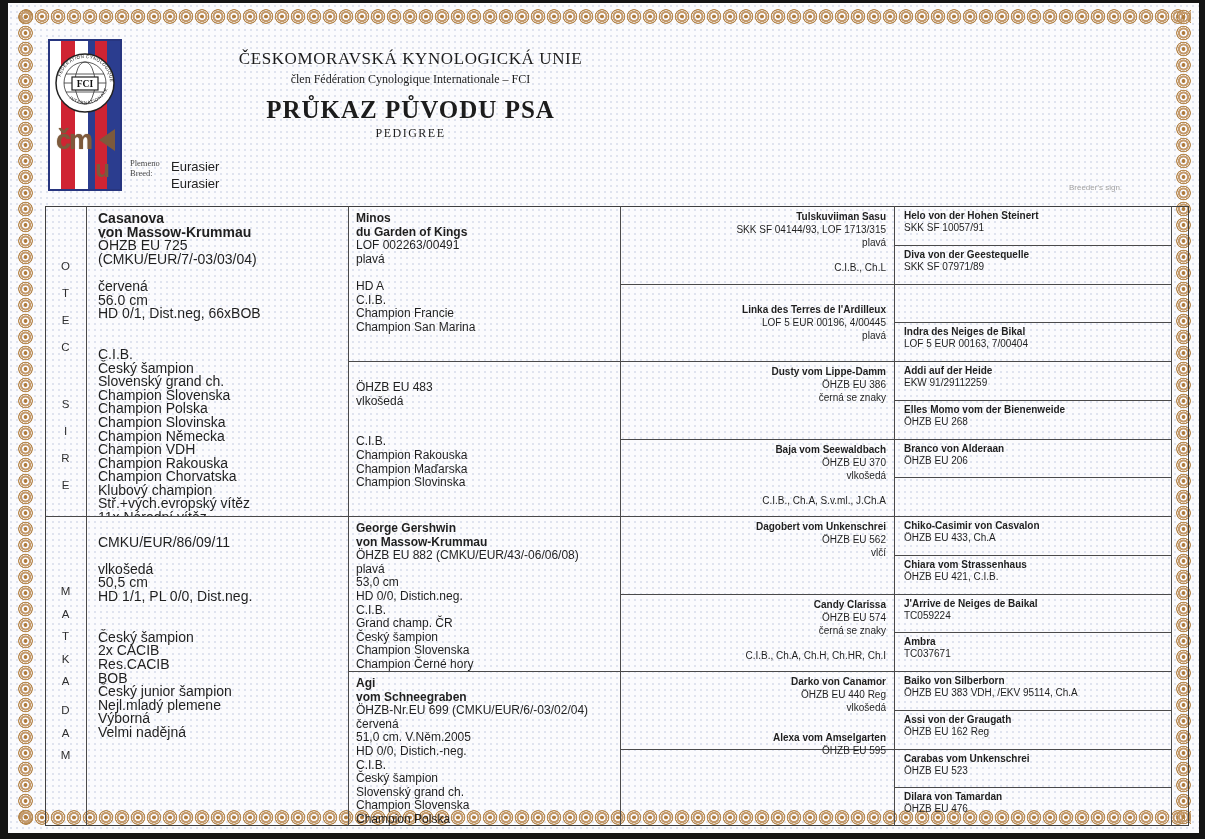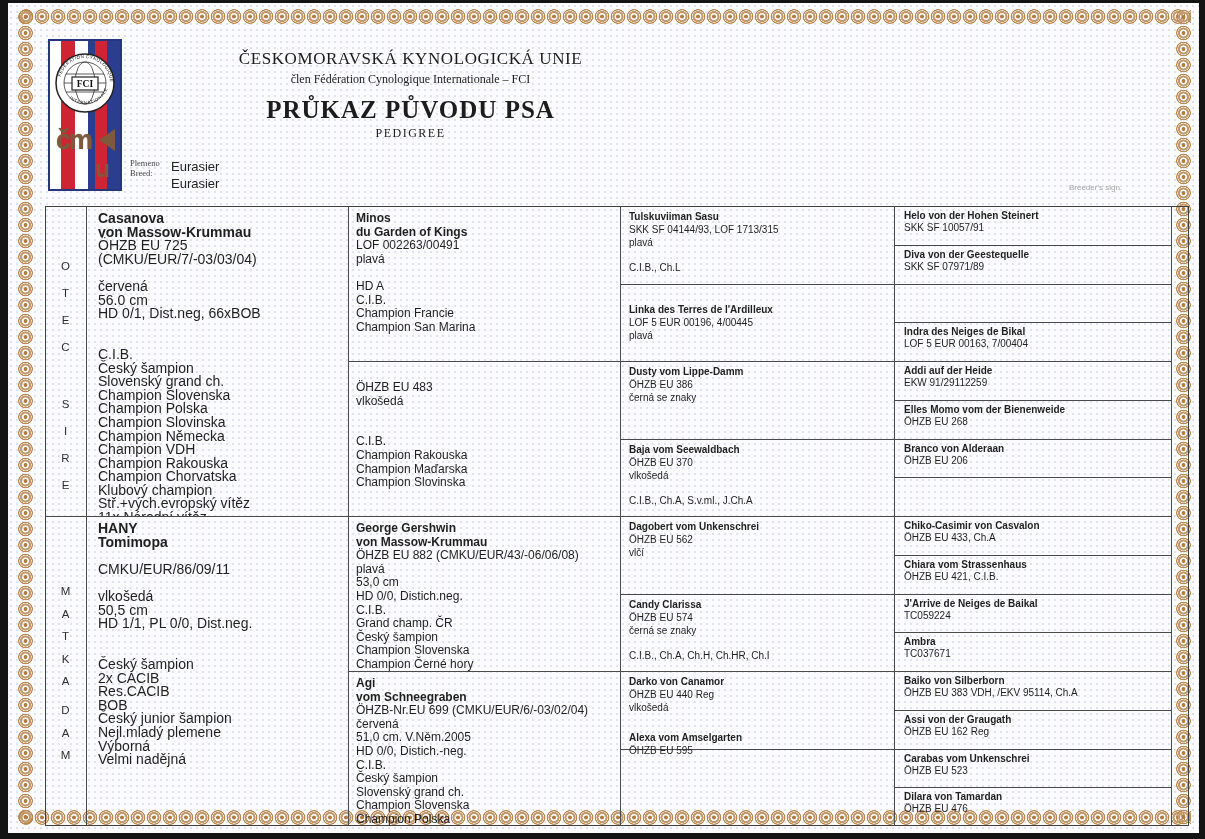--- a/index.html
+++ b/index.html
@@ -52,21 +52,21 @@
   .cell{position:absolute;box-sizing:border-box;color:#1f1f1f;overflow:hidden;}
   .cell .names{font-weight:bold;}
   .c1{width:262px;left:78px;padding:6px 10px 0 12px;}
   .c1 .names{font-size:11.5px;line-height:13.8px;}
   .c1 .ln,.c1 .gap{font-size:14px;line-height:13.6px;}
   .c2{width:272px;left:340px;padding:6px 8px 0 8px;}
   .c2 .names{font-size:11.5px;line-height:13.8px;}
   .c2 .ln,.c2 .gap{font-size:12px;line-height:13.6px;}
   .c3{width:274px;left:612px;padding:5px 8px 0 9px;}
   .c3 .names{font-size:10.8px;line-height:13px;}
-  .c3 .ln,.c3 .gap{font-size:10px;line-height:12.8px;}
+  .c3 .ln,.c3 .gap{font-size:10px;line-height:12.8px;text-align:right;}
   .c4{width:277px;left:886px;padding:4px 8px 0 10px;}
   .c4 .names{font-size:10.5px;line-height:12.6px;}
   .c4 .ln,.c4 .gap{font-size:10px;line-height:12.4px;}
   .gap{visibility:hidden;}
 
   
   .letters{position:absolute;left:37px;width:41px;text-align:center;color:#2e2e2e;font-size:11.5px;}
   .letters .ln{line-height:27px;}
   .letters.tight .ln{line-height:22.5px;}
 </style>
@@ -211,24 +211,20 @@
           <div class="ln">Champion Německa</div>
           <div class="ln">Champion VDH</div>
           <div class="ln">Champion Rakouska</div>
           <div class="ln">Champion Chorvatska</div>
           <div class="ln">Klubový champion</div>
           <div class="ln">Stř.+vých.evropský vítěz</div>
           <div class="ln">11x Národní vítěz</div>
         </div>
   </div>
   <div class="cell c1" style="top:513px;height:310px">
-    <div class="names">
-          <div class="ln">HANY</div>
-          <div class="ln">Tomimopa</div>
-        </div>
     <div>
           <div class="gap">&nbsp;</div>
           <div class="ln">CMKU/EUR/86/09/11</div>
           <div class="gap">&nbsp;</div>
           <div class="ln">vlkošedá</div>
           <div class="ln">50,5 cm</div>
           <div class="ln">HD 1/1, PL 0/0, Dist.neg.</div>
           <div class="gap">&nbsp;</div>
           <div class="gap">&nbsp;</div>
           <div class="ln">Český šampion</div>

